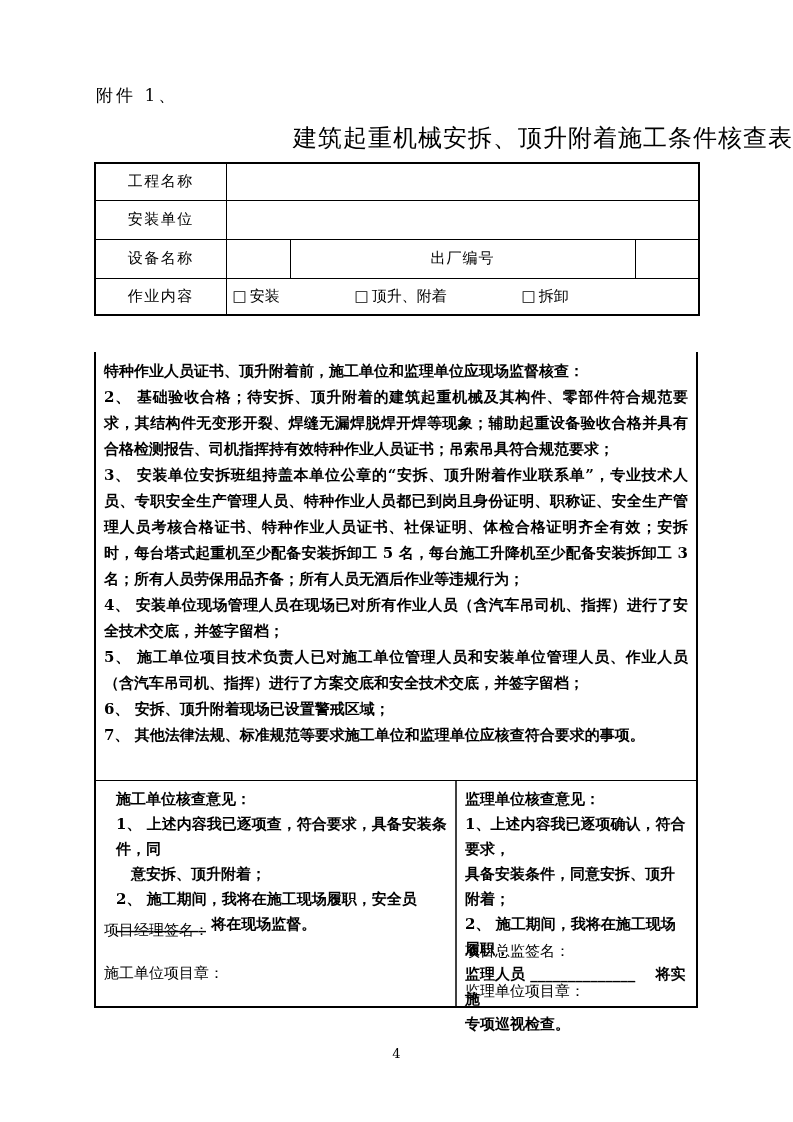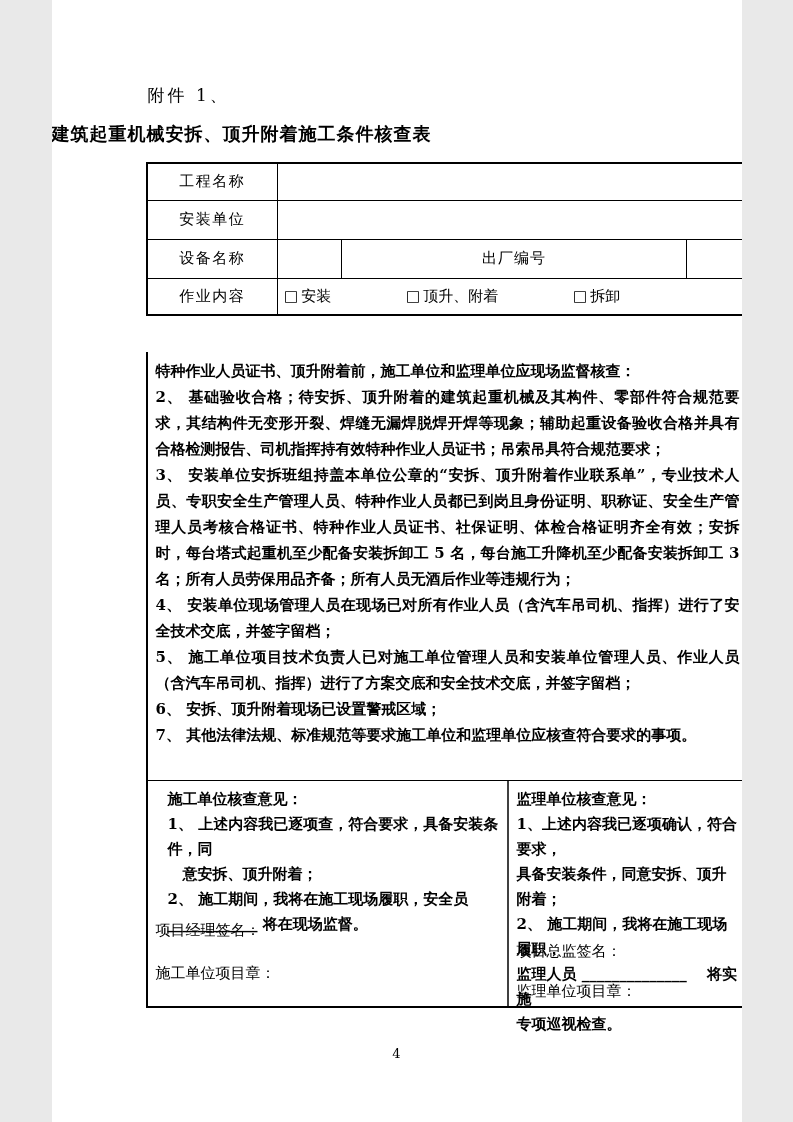--- a/index.html
+++ b/index.html
@@ -1,28 +1,28 @@
 <!DOCTYPE html>
 <html><head>
 <meta charset="utf-8">
 <style>
   html,body{margin:0;padding:0;background:#e9e9e9;}
   .page{
-    position:relative;width:690px;height:1122px;margin:0 auto;
+    position:relative;width:793px;height:1122px;margin:0 auto;
     background:#ffffff;color:#000;
     font-family:"DejaVu Serif","Liberation Serif",serif;
     overflow:hidden;
   }
   .attachment{
     position:absolute;left:96px;top:84px;font-size:17px;letter-spacing:3px;
   }
   .doc-title{
-    position:absolute;left:0;top:122px;width:100%;text-align:left;
+    position:absolute;left:0;top:122px;width:100%;text-align:right;
     font-family:"DejaVu Sans","Liberation Sans",sans-serif;
-    font-weight:700;font-size:18px;letter-spacing:1px;
+    font-weight:400;font-size:24px;letter-spacing:1px;
   }
   table.head-table{
     position:absolute;left:94px;top:162px;width:604px;
     border-collapse:collapse;table-layout:fixed;
     font-size:15px;
   }
   table.head-table td{
     border:1px solid #000;padding:0 6px;background:#fff;
   }
   table.head-table{border:2px solid #000;}

